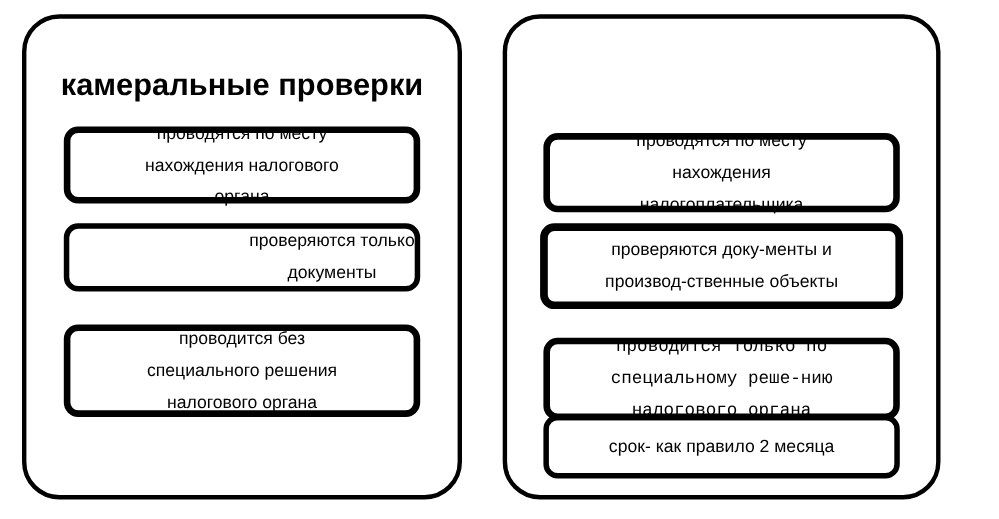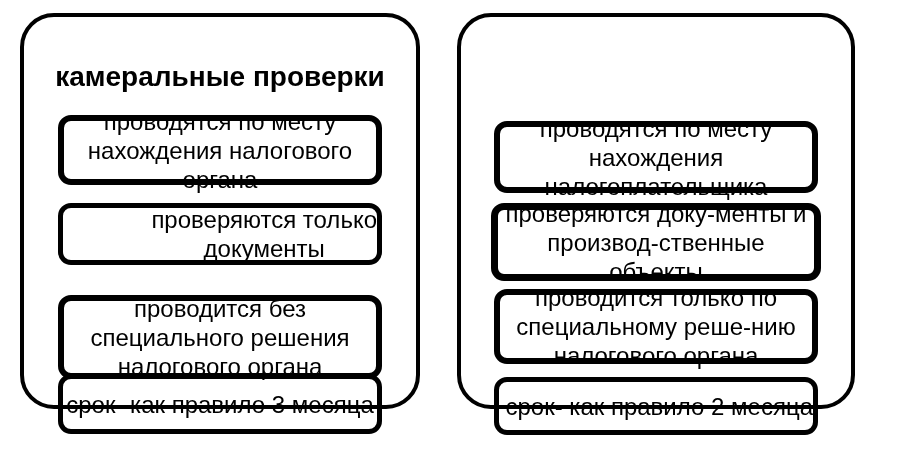--- a/index.html
+++ b/index.html
@@ -14,21 +14,21 @@
   }
   .stage {
     position: relative;
     width: 908px;
     height: 472px;
     background: #ffffff;
   }
   .panel {
     position: absolute;
     top: 13px;
-    height: 396px;
+    height: 441px;
     box-sizing: border-box;
     border: 4px solid #000000;
     border-radius: 34px;
     background: #ffffff;
   }
   .panel-left  { left: 20px;  width: 400px; }
   .panel-right { left: 457px; width: 398px; }
 
   .panel-title {
     position: absolute;
@@ -51,36 +51,36 @@
     border: 6px solid #000000;
     border-radius: 13px;
     background: transparent;
     display: flex;
     align-items: center;
     justify-content: center;
   }
   .box-text {
     white-space: pre-line;
     text-align: center;
-    font-size: 24px;
+    font-size: 16px;
     line-height: 29px;
     overflow: visible;
   }
 
   
   .panel-left .b0 { top: 98px;  height: 70px; }
   .panel-left .b1 { top: 186px; height: 62px; border-width: 5px; justify-content: flex-end; }
   .panel-left .b2 { top: 278px; height: 84px; }
   .panel-left .b3 { top: 357px; height: 60px; border-width: 5px; }
 
   
   .panel-right .b0 { top: 104px; height: 72px; }
-  .panel-right .b1 { top: 186px; height: 78px; border-width: 7px; width: 330px; justify-content: flex-end; }
-  .panel-right .b2 { top: 272px; height: 75px; }
-  .panel-right .b3 { top: 360px; height: 58px; border-width: 5px; justify-content: flex-end; }
+  .panel-right .b1 { top: 186px; height: 78px; border-width: 7px; width: 330px; }
+  .panel-right .b2 { top: 290px; height: 75px; font-family: Liberation Mono, monospace; }
+  .panel-right .b3 { top: 360px; height: 58px; border-width: 5px; }
 </style>
 </head>
 <body>
 
 <div class="stage">
 
   <div class="panel panel-left">
     <div class="panel-title">камеральные проверки</div>
 
     <div class="ibox b0">
@@ -93,23 +93,20 @@
       <div class="box-text">проверяются только
 документы</div>
     </div>
 
     <div class="ibox b2">
       <div class="box-text">проводится без
 специального решения
 налогового органа</div>
     </div>
 
-    <div class="ibox b3">
-      <div class="box-text">срок- как правило 3 месяца</div>
-    </div>
   </div>
 
   <div class="panel panel-right">
 
     <div class="ibox b0">
       <div class="box-text">проводятся по месту
 нахождения
 налогоплательщика</div>
     </div>
 

